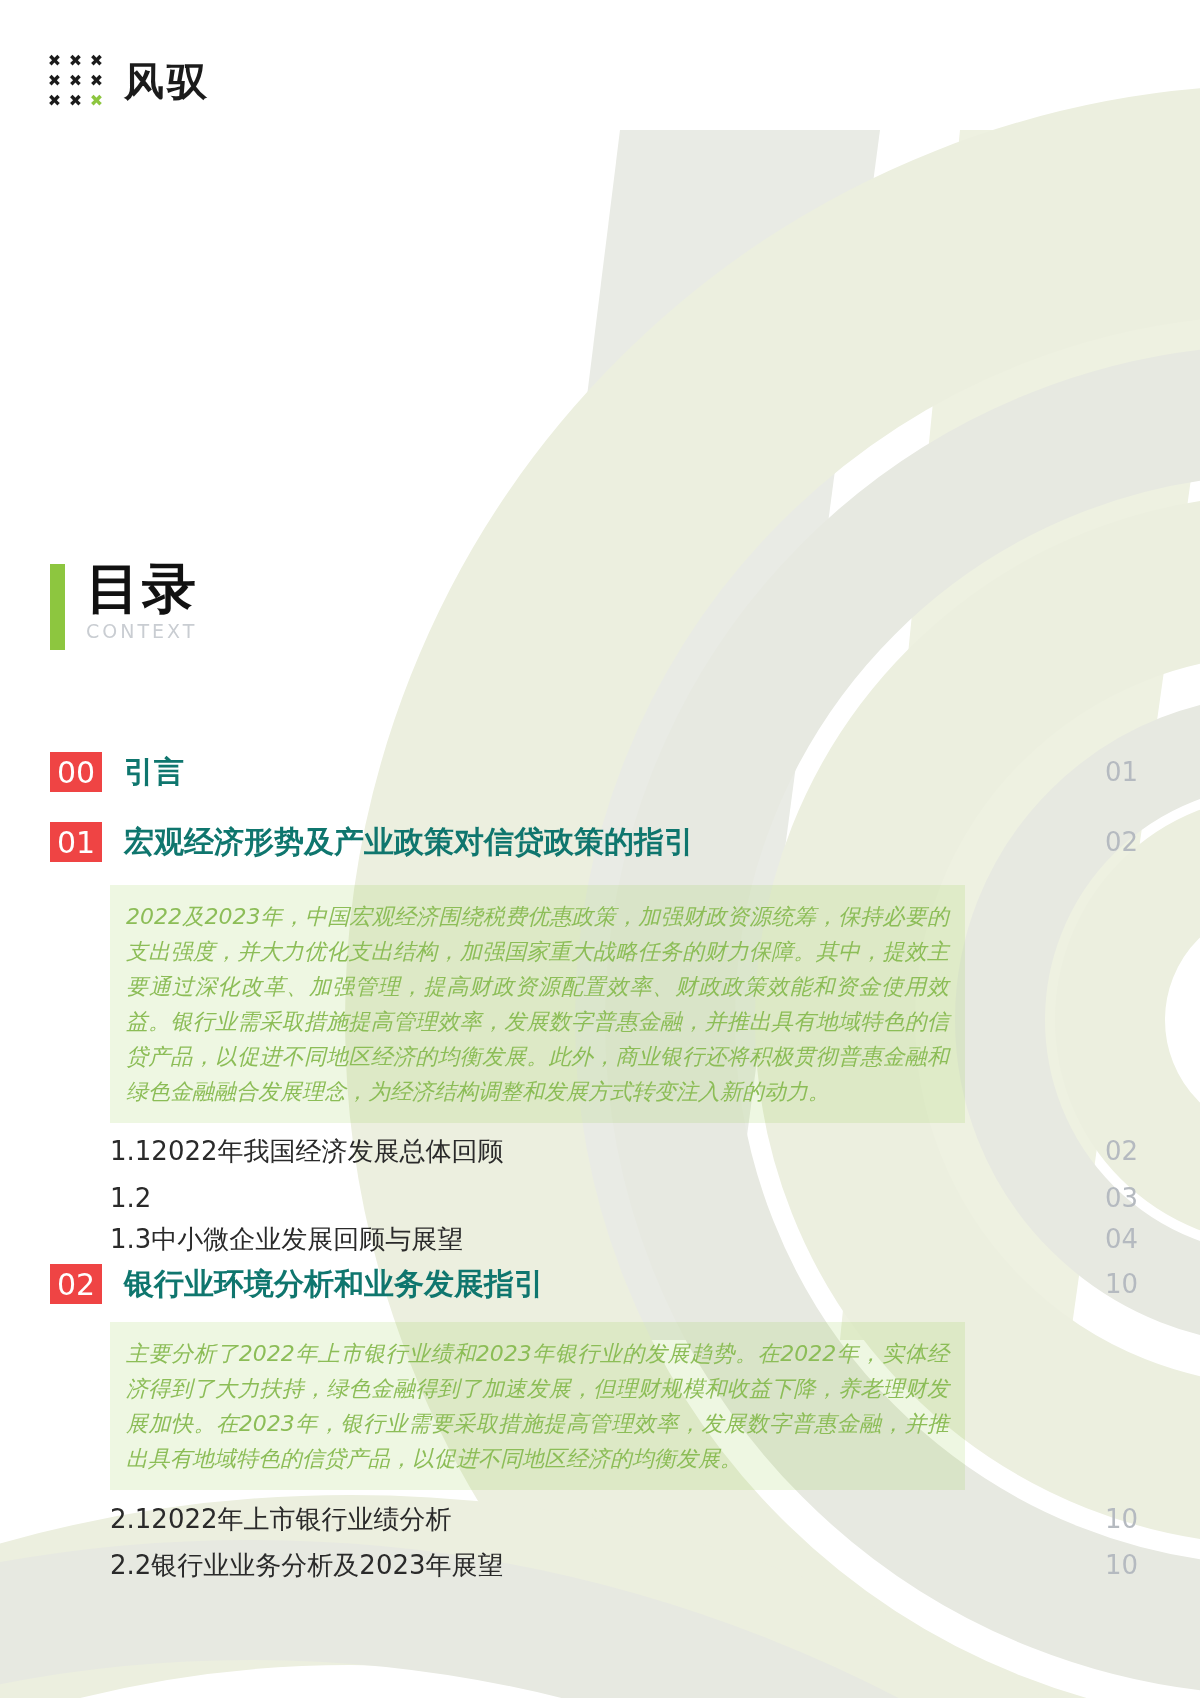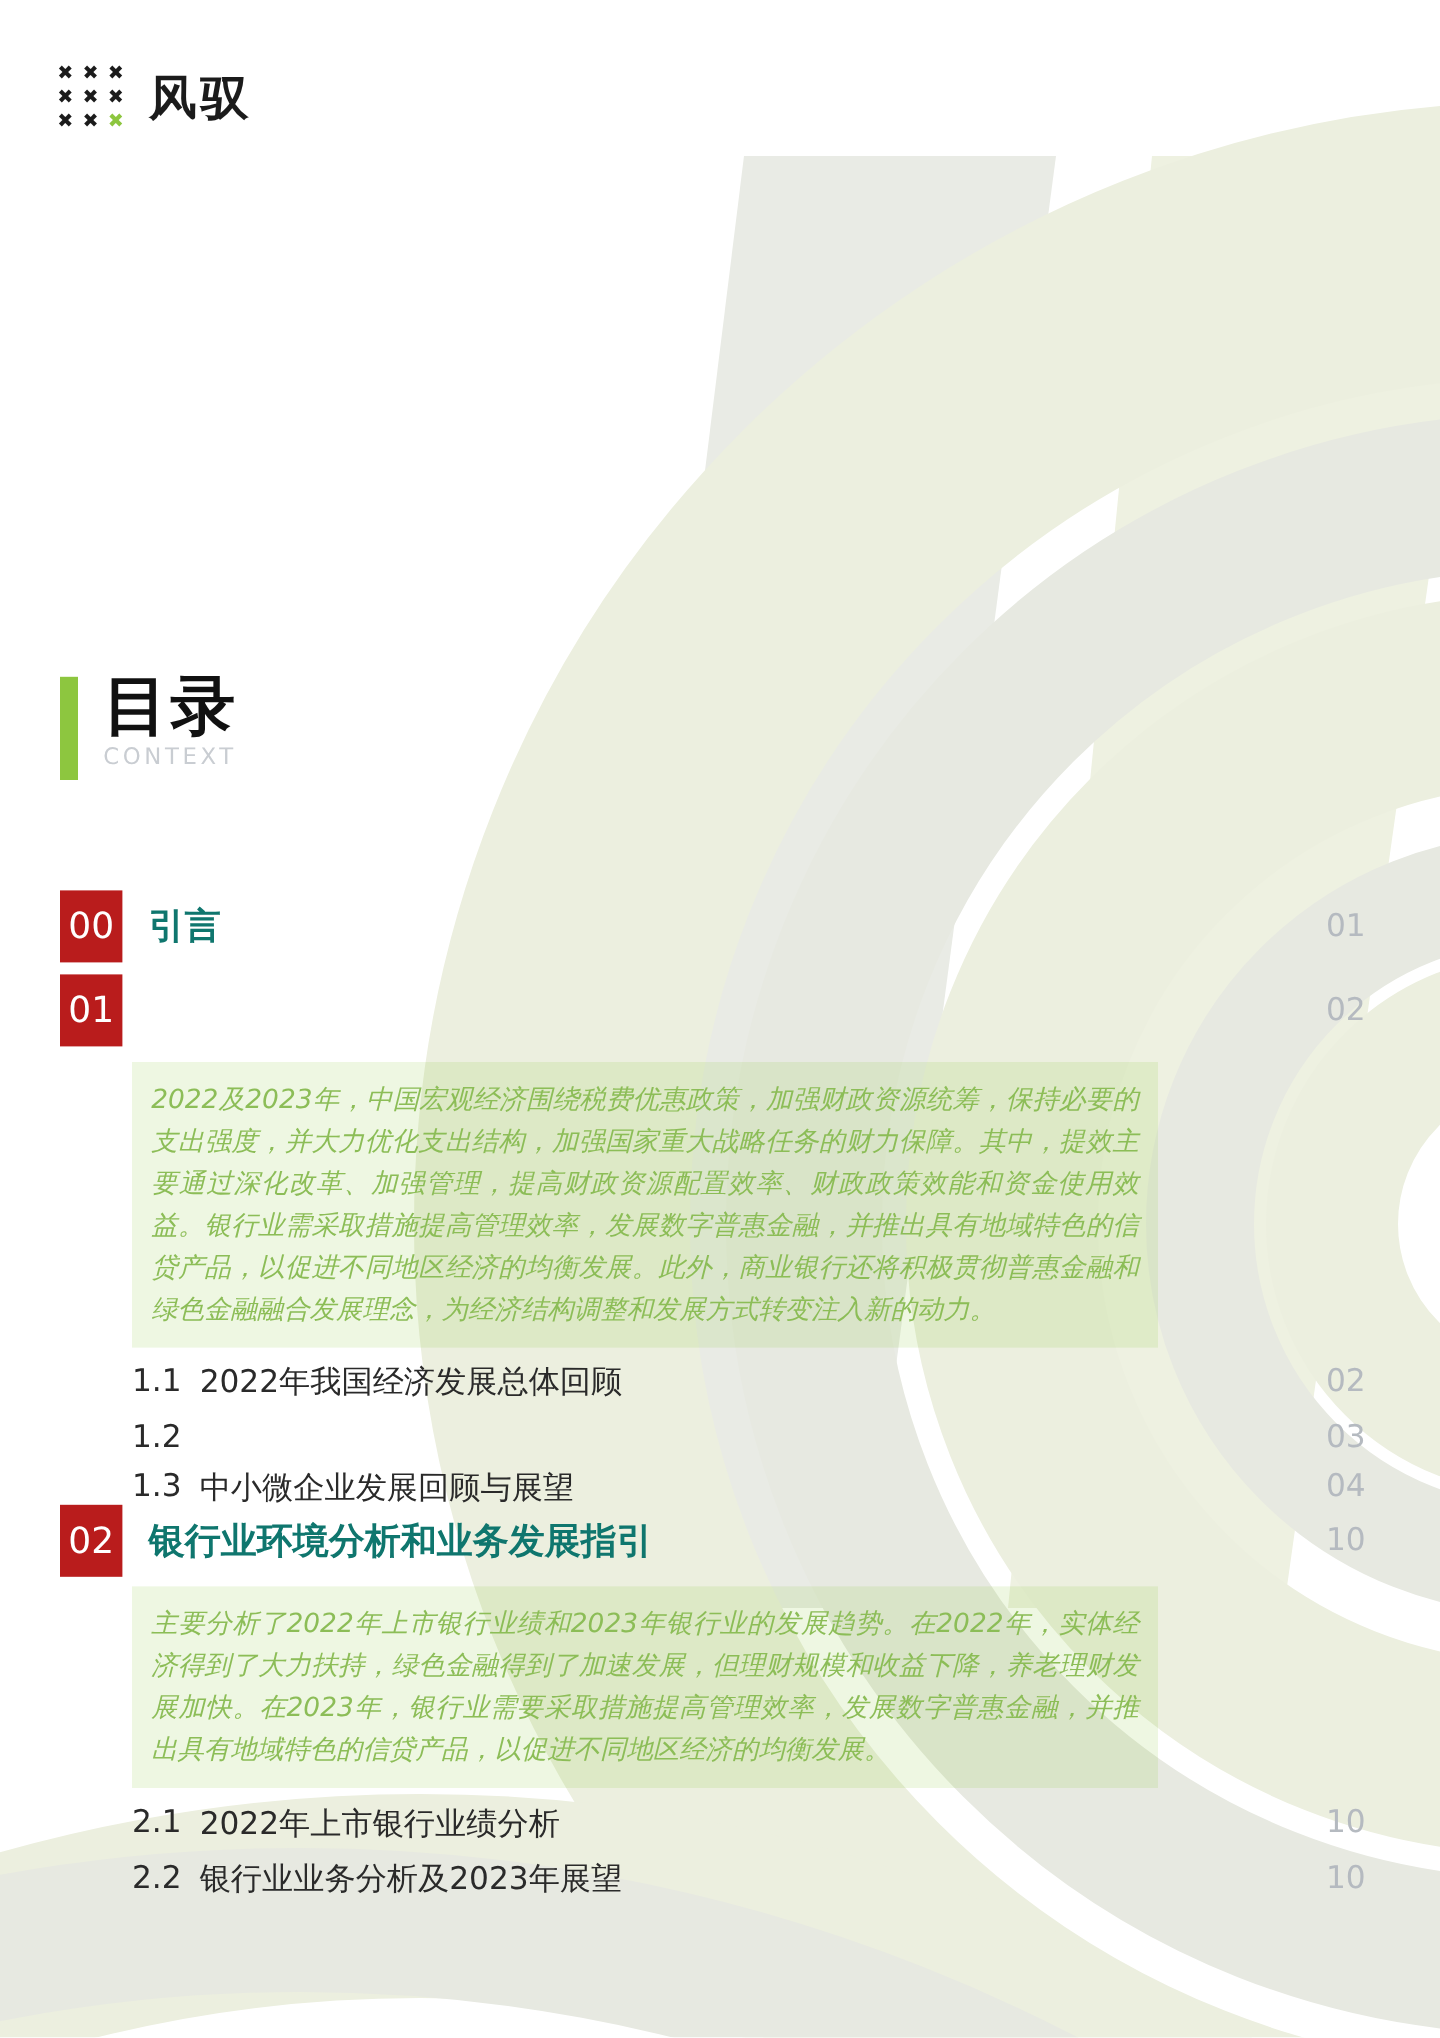--- a/index.html
+++ b/index.html
@@ -18,28 +18,28 @@
   .logo-text { font-size:40px; font-weight:bold; color:#1b1b1b; letter-spacing:3px; }
 
   
   .toc-head { position:absolute; left:50px; top:558px; z-index:3; }
   .accent-bar { position:absolute; left:0; top:6px; width:15px; height:86px; background:#8dc63f; }
   .toc-title { margin:0 16px 0 36px; font-size:54px; line-height:62px; font-weight:bold; color:#111111; letter-spacing:2px; }
   .toc-sub { margin-left:36px; font-size:19px; color:#c9cdd2; letter-spacing:3px; }
 
   
   .sec-row { position:absolute; left:50px; right:62px; height:52px; display:flex; align-items:center; z-index:3; }
-  .num-box { flex:0 0 52px; width:52px; height:60px; background:#b91c1c; color:#ffffff;
+  .num-box { flex:0 0 52px; width:52px; height:40px; background:#ef4444; color:#ffffff;
              display:flex; align-items:center; justify-content:center; font-size:30px; }
   .sec-title { margin-left:22px; font-size:30px; font-weight:bold; color:#0f766e; white-space:nowrap; }
   .page-num { margin-left:auto; font-size:26px; color:#b5bac0; }
 
   .item-row { position:absolute; left:110px; right:62px; height:34px; display:flex; align-items:center;
               z-index:3; font-size:26px; color:#2a2a2a; }
-  .item-label { margin-right:15px; }
+  .item-label { margin-right:0; }
   .item-title { white-space:nowrap; }
 
   .summary { position:absolute; left:110px; width:823px; padding:14px 16px; z-index:2;
              background:rgba(141,198,63,0.15);
              font-style:italic; font-size:22px; line-height:35px; color:#8cbd57; text-align:justify; }
 </style>
 </head>
 <body>
 
 <div class="page">
@@ -81,20 +81,21 @@
   </section>
 
   <div class="sec-row" style="top:746px">
     <span class="num-box">00</span>
     <span class="sec-title">引言</span>
     <span class="page-num">01</span>
   </div>
 
   <div class="sec-row" style="top:816px">
     <span class="num-box">01</span>
+    <span class="sec-title">宏观经济形势及产业政策对信贷政策的指引</span>
     <span class="page-num">02</span>
   </div>
 
   <div class="summary" style="top:885px">2022及2023年，中国宏观经济围绕税费优惠政策，加强财政资源统筹，保持必要的支出强度，并大力优化支出结构，加强国家重大战略任务的财力保障。其中，提效主要通过深化改革、加强管理，提高财政资源配置效率、财政政策效能和资金使用效益。银行业需采取措施提高管理效率，发展数字普惠金融，并推出具有地域特色的信贷产品，以促进不同地区经济的均衡发展。此外，商业银行还将积极贯彻普惠金融和绿色金融融合发展理念，为经济结构调整和发展方式转变注入新的动力。</div>
 
   <div class="item-row" style="top:1134px">
     <span class="item-label">1.1</span>
     <span class="item-title">2022年我国经济发展总体回顾</span>
     <span class="page-num">02</span>
   </div>

